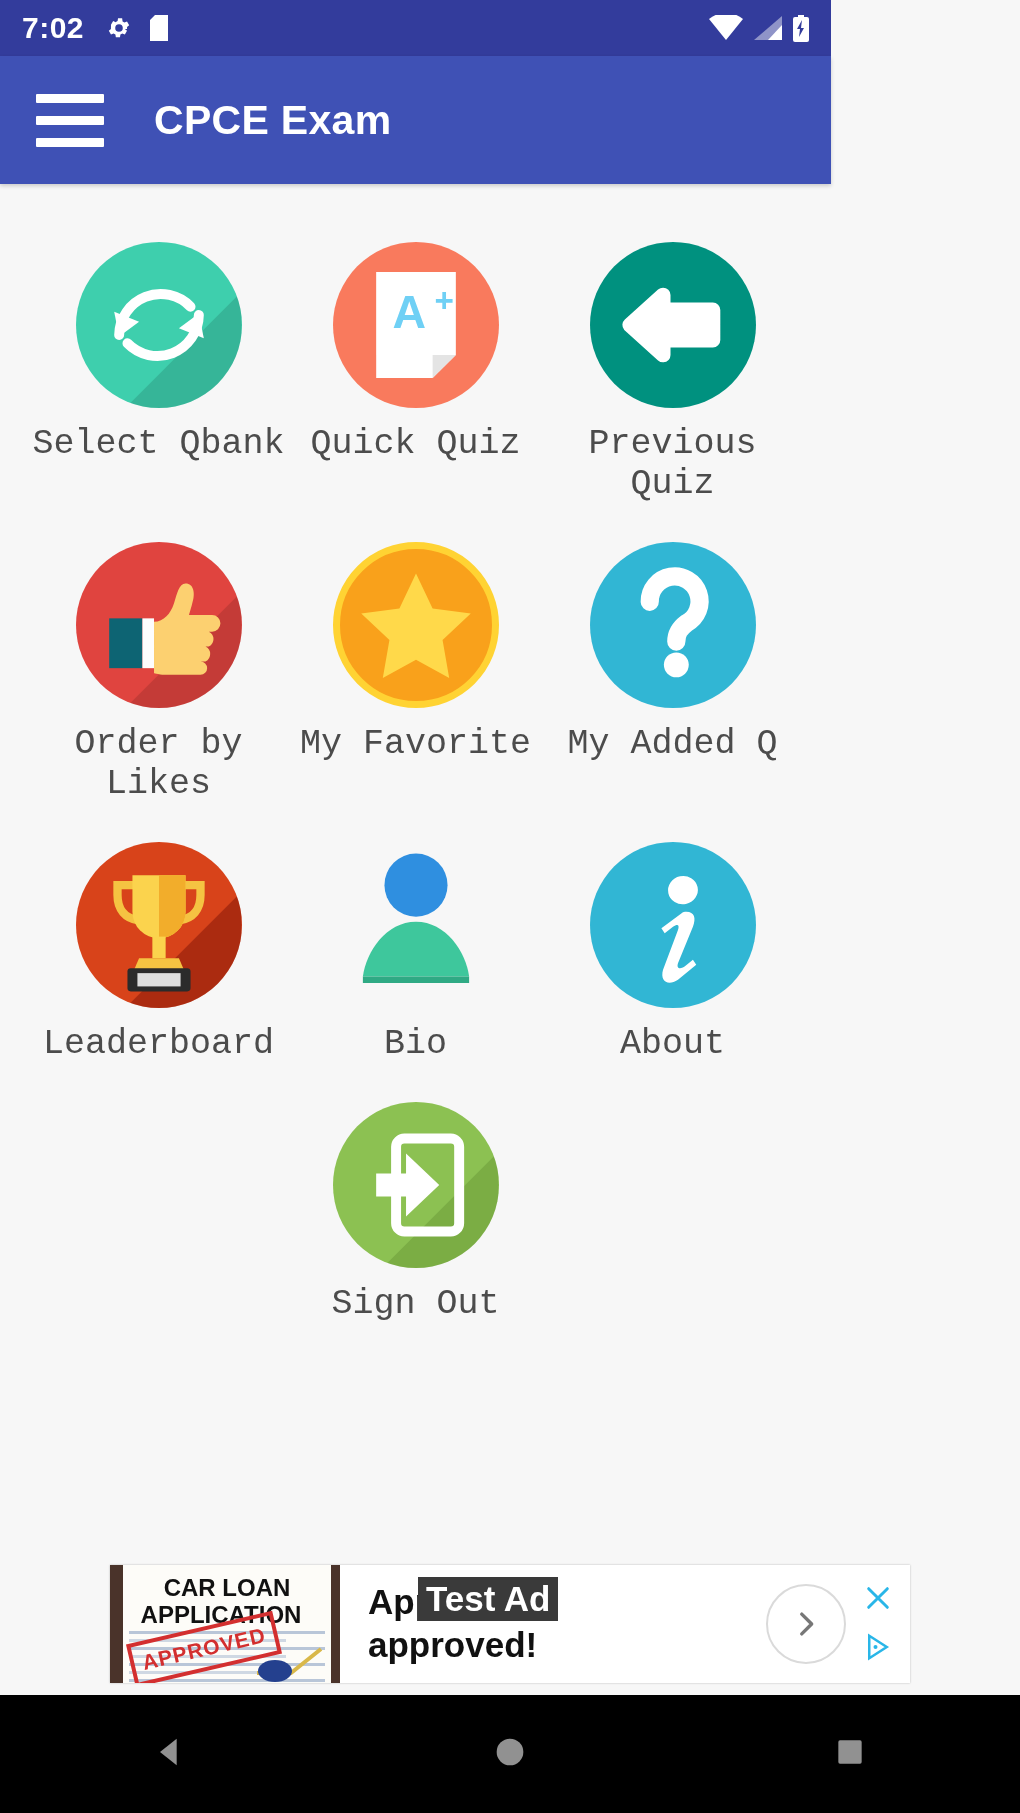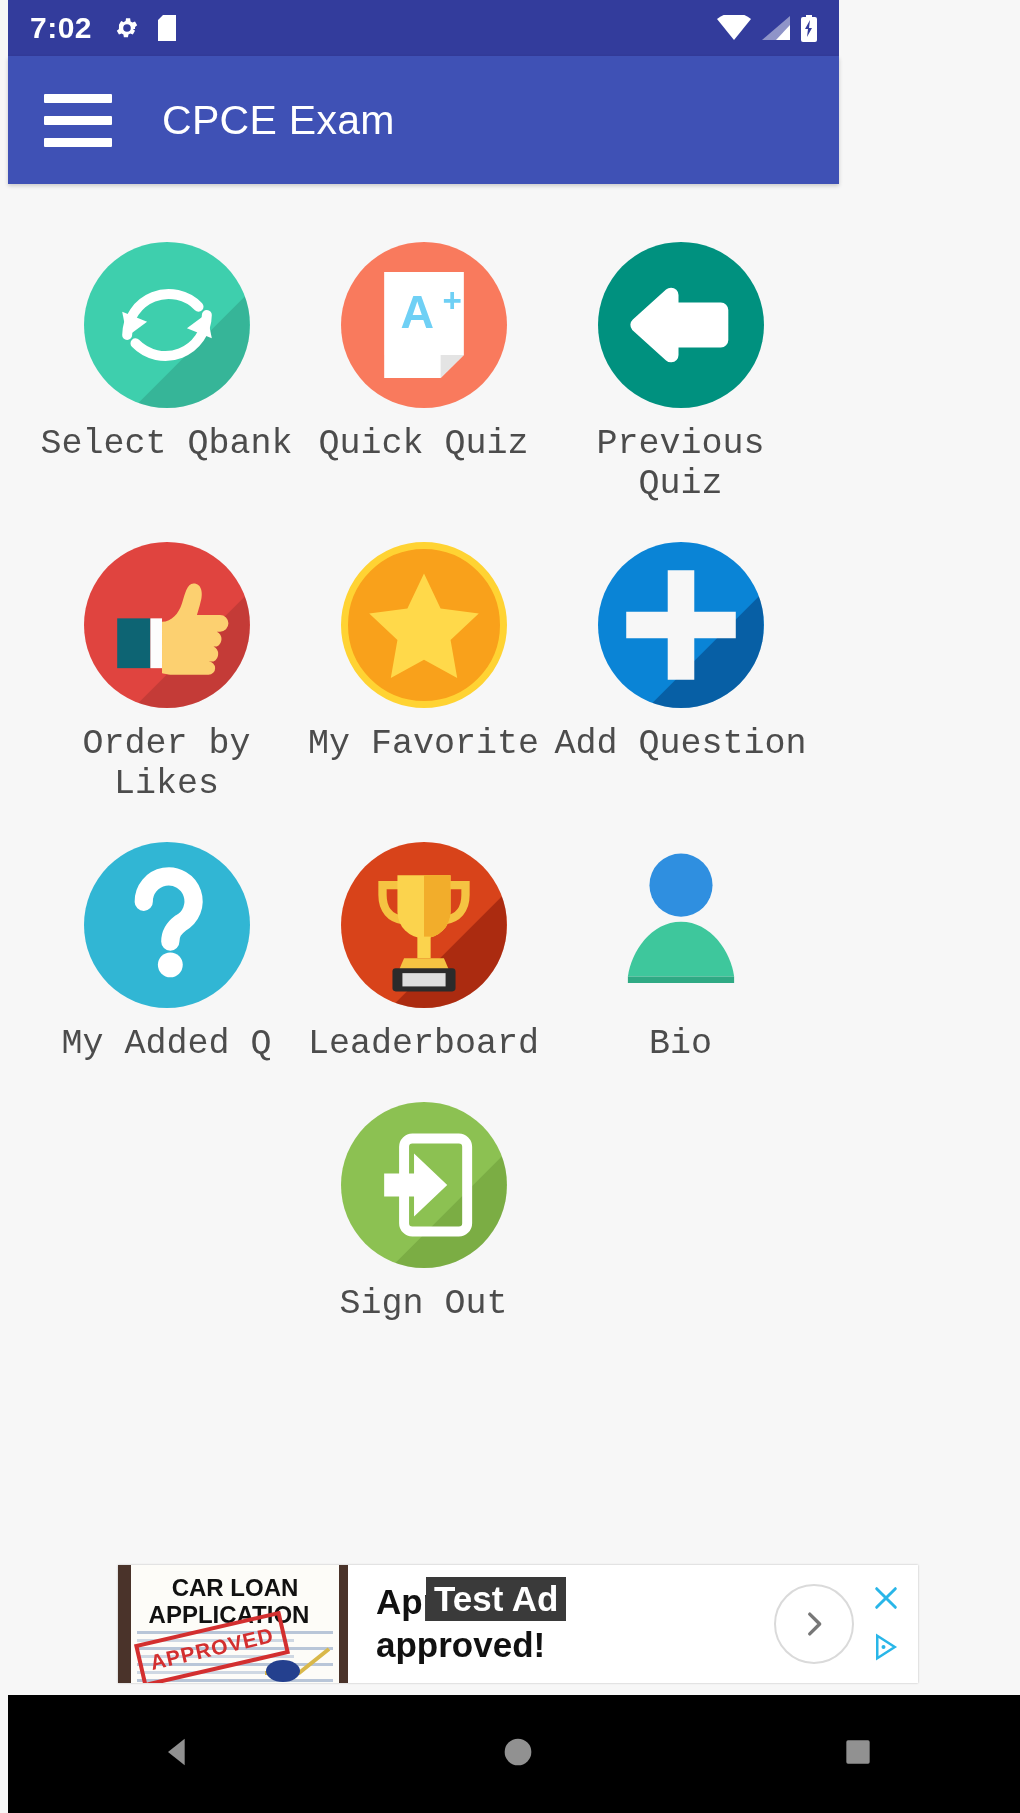--- a/index.html
+++ b/index.html
@@ -2,21 +2,21 @@
 <html><head>
 <meta charset="utf-8">
 <style>
   * { margin:0; padding:0; box-sizing:border-box; }
   html,body { width:1020px; height:1813px; }
   body {
     font-family:"Liberation Sans", sans-serif;
     background:#f7f7f7;
     overflow:hidden;
   }
-  .phone { position:relative; width:831px; height:1813px; background:#f7f7f7;margin-left:8px; }
+  .phone { position:relative; width:831px; height:1813px; background:#f7f7f7; }
 
   
   .statusbar {
     height:56px; background:#333c9c; color:#fff;
     display:flex; align-items:center; padding:0 22px;
   }
   .clock { font-size:30px; font-weight:bold; letter-spacing:.5px; }
   .sb-left-icons { display:flex; align-items:center; gap:18px; margin-left:22px; }
   .sb-right { margin-left:auto; display:flex; align-items:center; gap:10px; }
   .gear { width:26px; height:26px; position:relative; }
@@ -24,21 +24,21 @@
 
   
   .appbar {
     height:128px; background:#3f51b5;
     display:flex; align-items:center; padding:0 36px;
     box-shadow:0 2px 4px rgba(0,0,0,.18);
   }
   .hamburger { width:68px; display:flex; flex-direction:column; gap:13px; cursor:pointer; }
   .hamburger span { display:block; height:9px; background:#fff; border-radius:1px; }
   .appbar-title {
-    color:#fff; font-size:41px; font-weight:normal; margin-left:50px; letter-spacing:.3px;
+    color:#fff; font-size:41px; font-weight:bold; margin-left:50px; letter-spacing:.3px;
   }
 
   
   .grid {
     padding:58px 30px 0 30px;
     display:grid; grid-template-columns:repeat(3,1fr);
     row-gap:38px;
   }
   .cell {
     display:flex; flex-direction:column; align-items:center; cursor:pointer;
@@ -218,31 +218,20 @@
     <div class="cell">
       <div class="icon-wrap">
         <div class="circ" style="background:#f9a11b; border:7px solid #ffd333"></div>
         <svg class="ico-svg" viewBox="0 0 100 100">
           <path fill="#ffd94a" d="M50 19l10 21 23 3-17 16 4 23-20-11-20 11 4-23-17-16 23-3z"></path>
         </svg>
       </div>
       <div class="cell-label">My Favorite</div>
     </div>
 
-    <div class="cell">
-      <div class="icon-wrap">
-        <div class="circ" style="background:#0a84d6">
-          <div class="shadow-diag" style="background:rgba(0,0,40,.28)"></div>
-        </div>
-        <svg class="ico-svg" viewBox="0 0 100 100">
-          <path fill="#f7f7f7" d="M42 17h16v25h25v16H58v25H42V58H17V42h25z"></path>
-        </svg>
-      </div>
-      <div class="cell-label">Add Question</div>
-    </div>
 
     <div class="cell">
       <div class="icon-wrap">
         <div class="circ" style="background:#31b6d4"></div>
         <svg class="ico-svg" viewBox="0 0 100 100">
           <path fill="none" stroke="#fff" stroke-width="11" stroke-linecap="round" d="M36 36a15 15 0 1122 13c-4 3-6 6-6 11"></path>
           <circle cx="52" cy="74" r="7.5" fill="#fff"></circle>
         </svg>
       </div>
       <div class="cell-label">My Added Q</div>
@@ -271,20 +260,30 @@
       <div class="icon-wrap">
         <svg class="ico-svg" viewBox="0 0 100 100">
           <circle cx="50" cy="26" r="19" fill="#2f8fe0"></circle>
           <path fill="#3ec79c" d="M50 48c18 0 30 18 32 33H18c2-15 14-33 32-33z"></path>
           <path fill="#2faa84" d="M18 81h64v4H18z"></path>
         </svg>
       </div>
       <div class="cell-label">Bio</div>
     </div>
 
+    <div class="cell">
+      <div class="icon-wrap">
+        <div class="circ" style="background:#31b6d4"></div>
+        <svg class="ico-svg" viewBox="0 0 100 100">
+          <ellipse cx="56" cy="29" rx="9" ry="8.5" fill="#fff" transform="rotate(-12 56 29)"></ellipse>
+          <path fill="#fff" d="M58 42c5 0 6 4 4 9l-9 22c-1 3 1 4 4 2l5-4 2 3-11 9c-6 4-11 1-9-6l9-24c1-3 0-4-3-2l-5 4-2-3 12-9c1-1 2-1 3-1z"></path>
+        </svg>
+      </div>
+      <div class="cell-label">About</div>
+    </div>
 
     <div class="cell empty">
       <div class="icon-wrap"></div>
         <div class="cell-label"></div>
     </div>
 
     <div class="cell">
       <div class="icon-wrap">
         <div class="circ" style="background:#8cc152">
           <div class="shadow-diag" style="background:rgba(40,70,0,.16)"></div>

